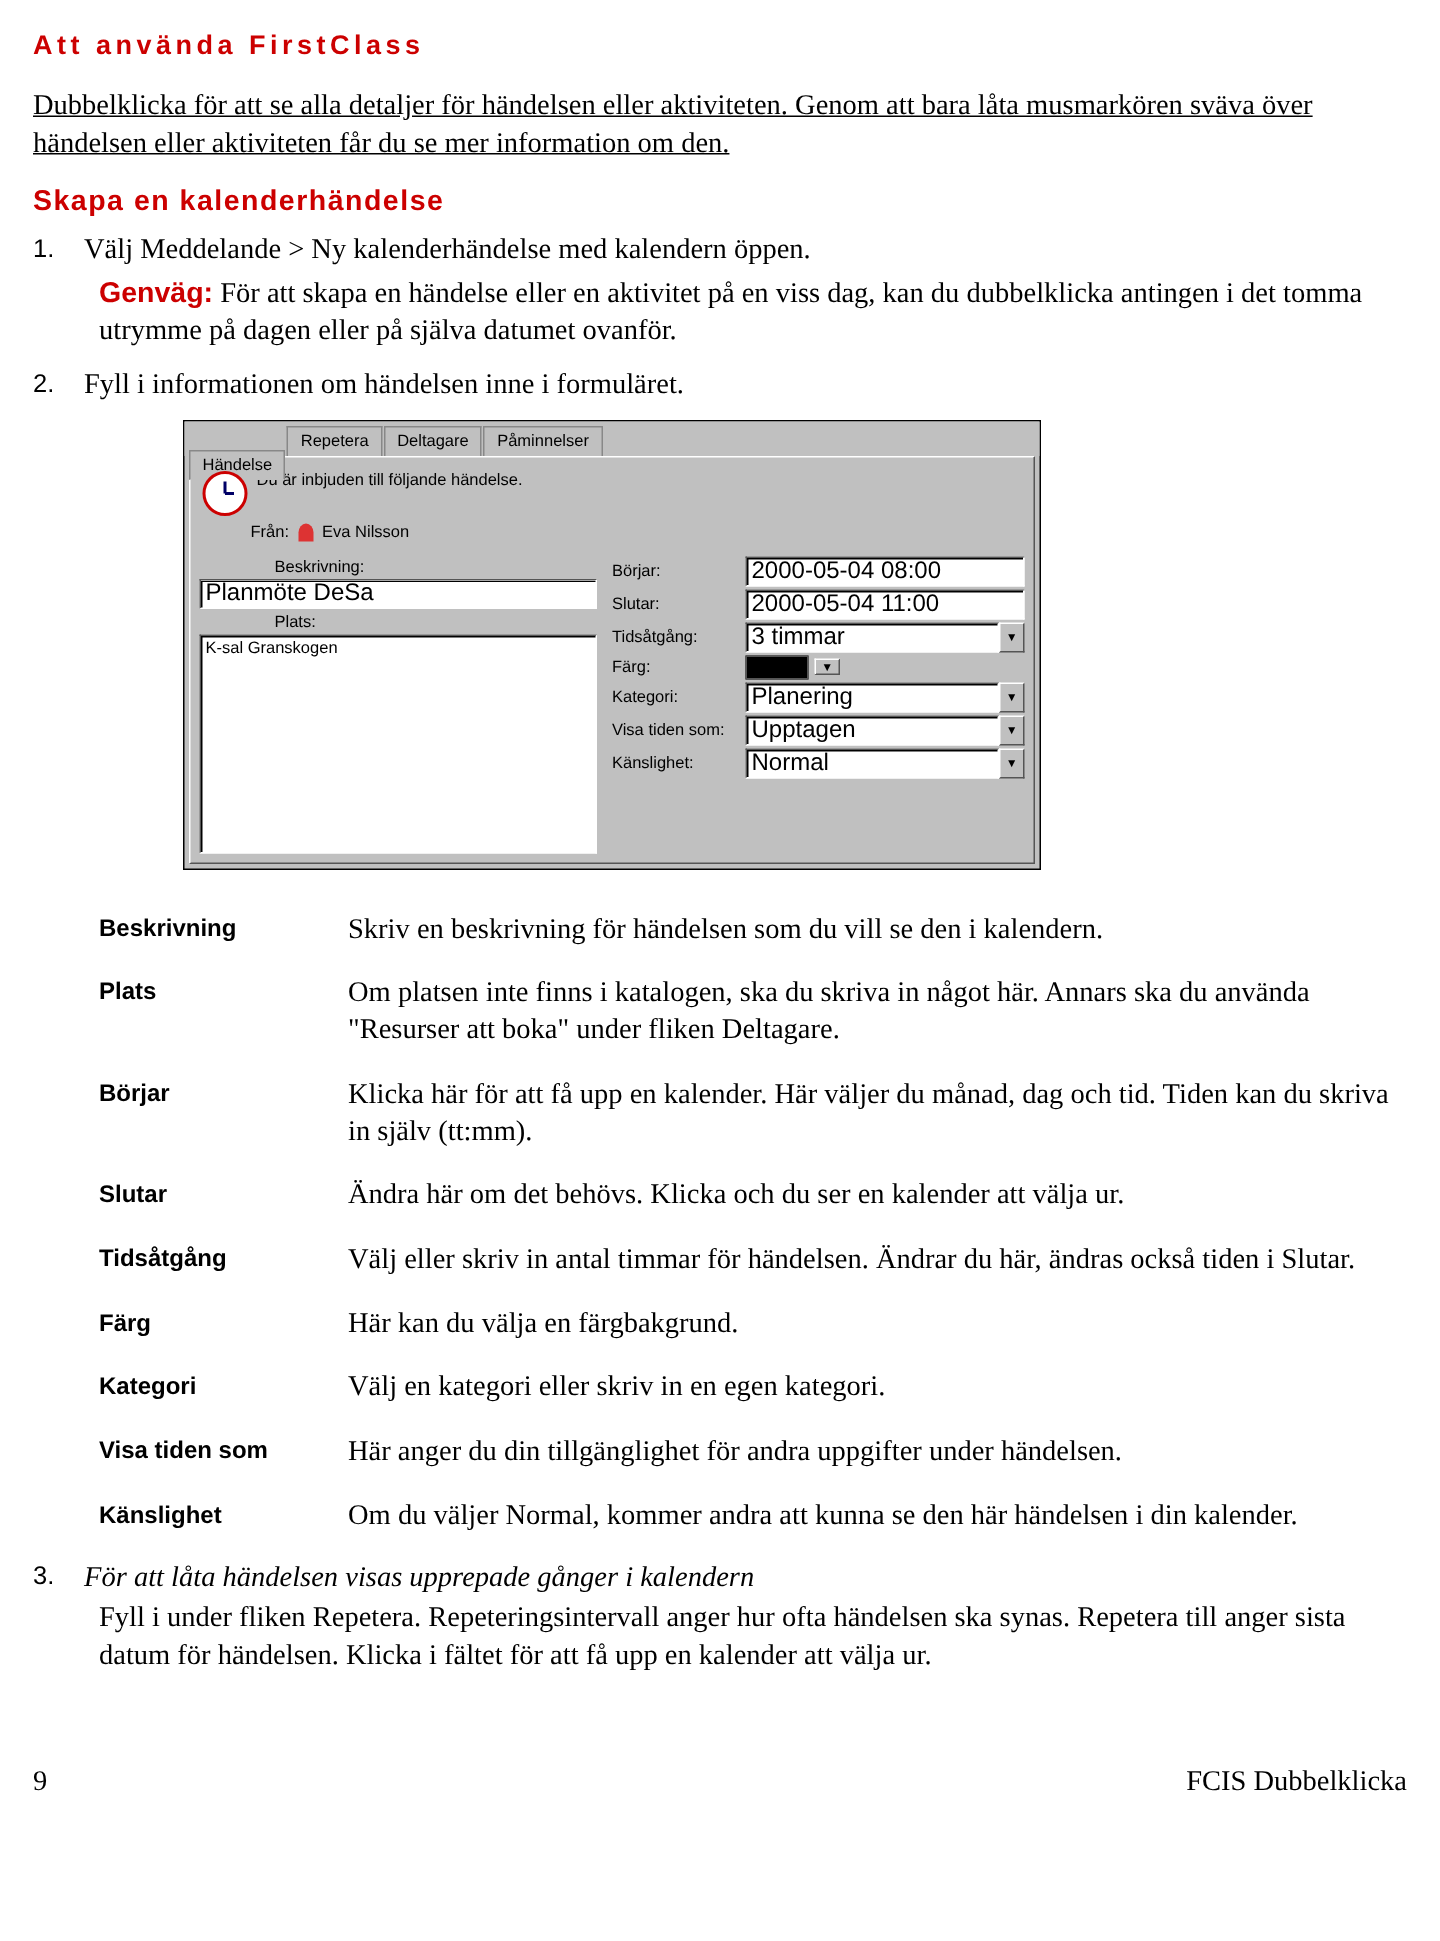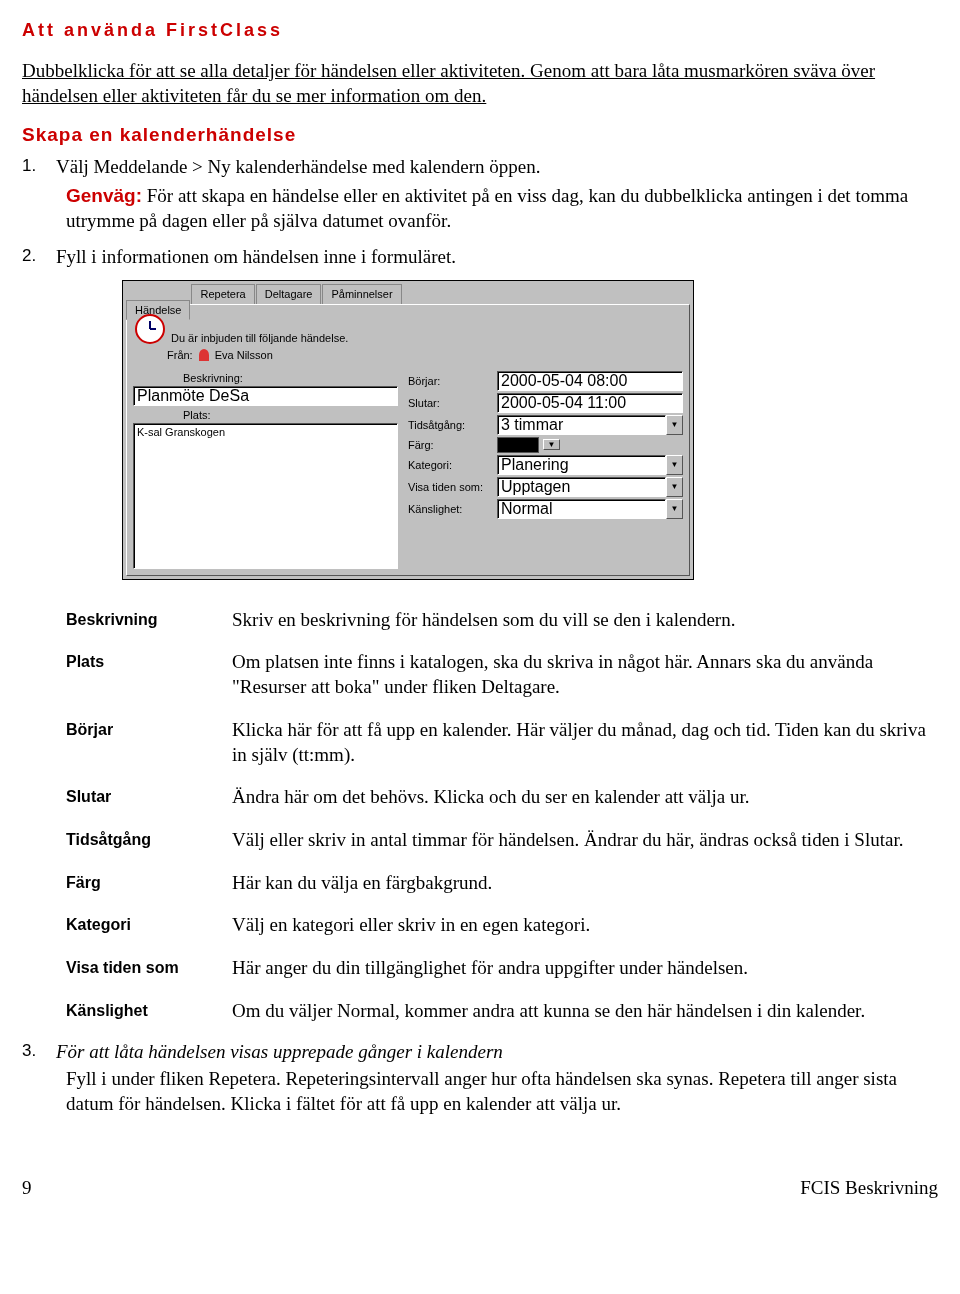--- a/index.html
+++ b/index.html
@@ -84,21 +84,21 @@
   .pane {
     border: 1px solid #fff;
     border-right-color: #555;
     border-bottom-color: #555;
     margin: 0 3px 3px 3px;
     background: #c0c0c0;
     padding: 6px;
   }
   .invite-row {
     display: flex;
-    align-items: flex-end;
+    align-items: flex-start;
     gap: 6px;
     padding: 3px 2px;
     font-size: 11px;
   }
   .clock-icon {
     width: 26px;
     height: 26px;
     border-radius: 50%;
     border: 2px solid #c00;
     background: #fff;
@@ -357,14 +357,14 @@
 </div>
 
 <div class="num-item">
   <span class="num">3.</span>
   <span class="italic">För att låta händelsen visas upprepade gånger i kalendern</span>
 </div>
 <div style="margin-left:44px;font-size:19px;line-height:1.3;">Fyll i under fliken Repetera. Repeteringsintervall anger hur ofta händelsen ska synas. Repetera till anger sista datum för händelsen. Klicka i fältet för att få upp en kalender att välja ur.</div>
 
 <div class="footer">
   <span>9</span>
-  <span>FCIS Beskrivning</span>
+  <span>FCIS Dubbelklicka</span>
 </div>
 
 </body></html>

